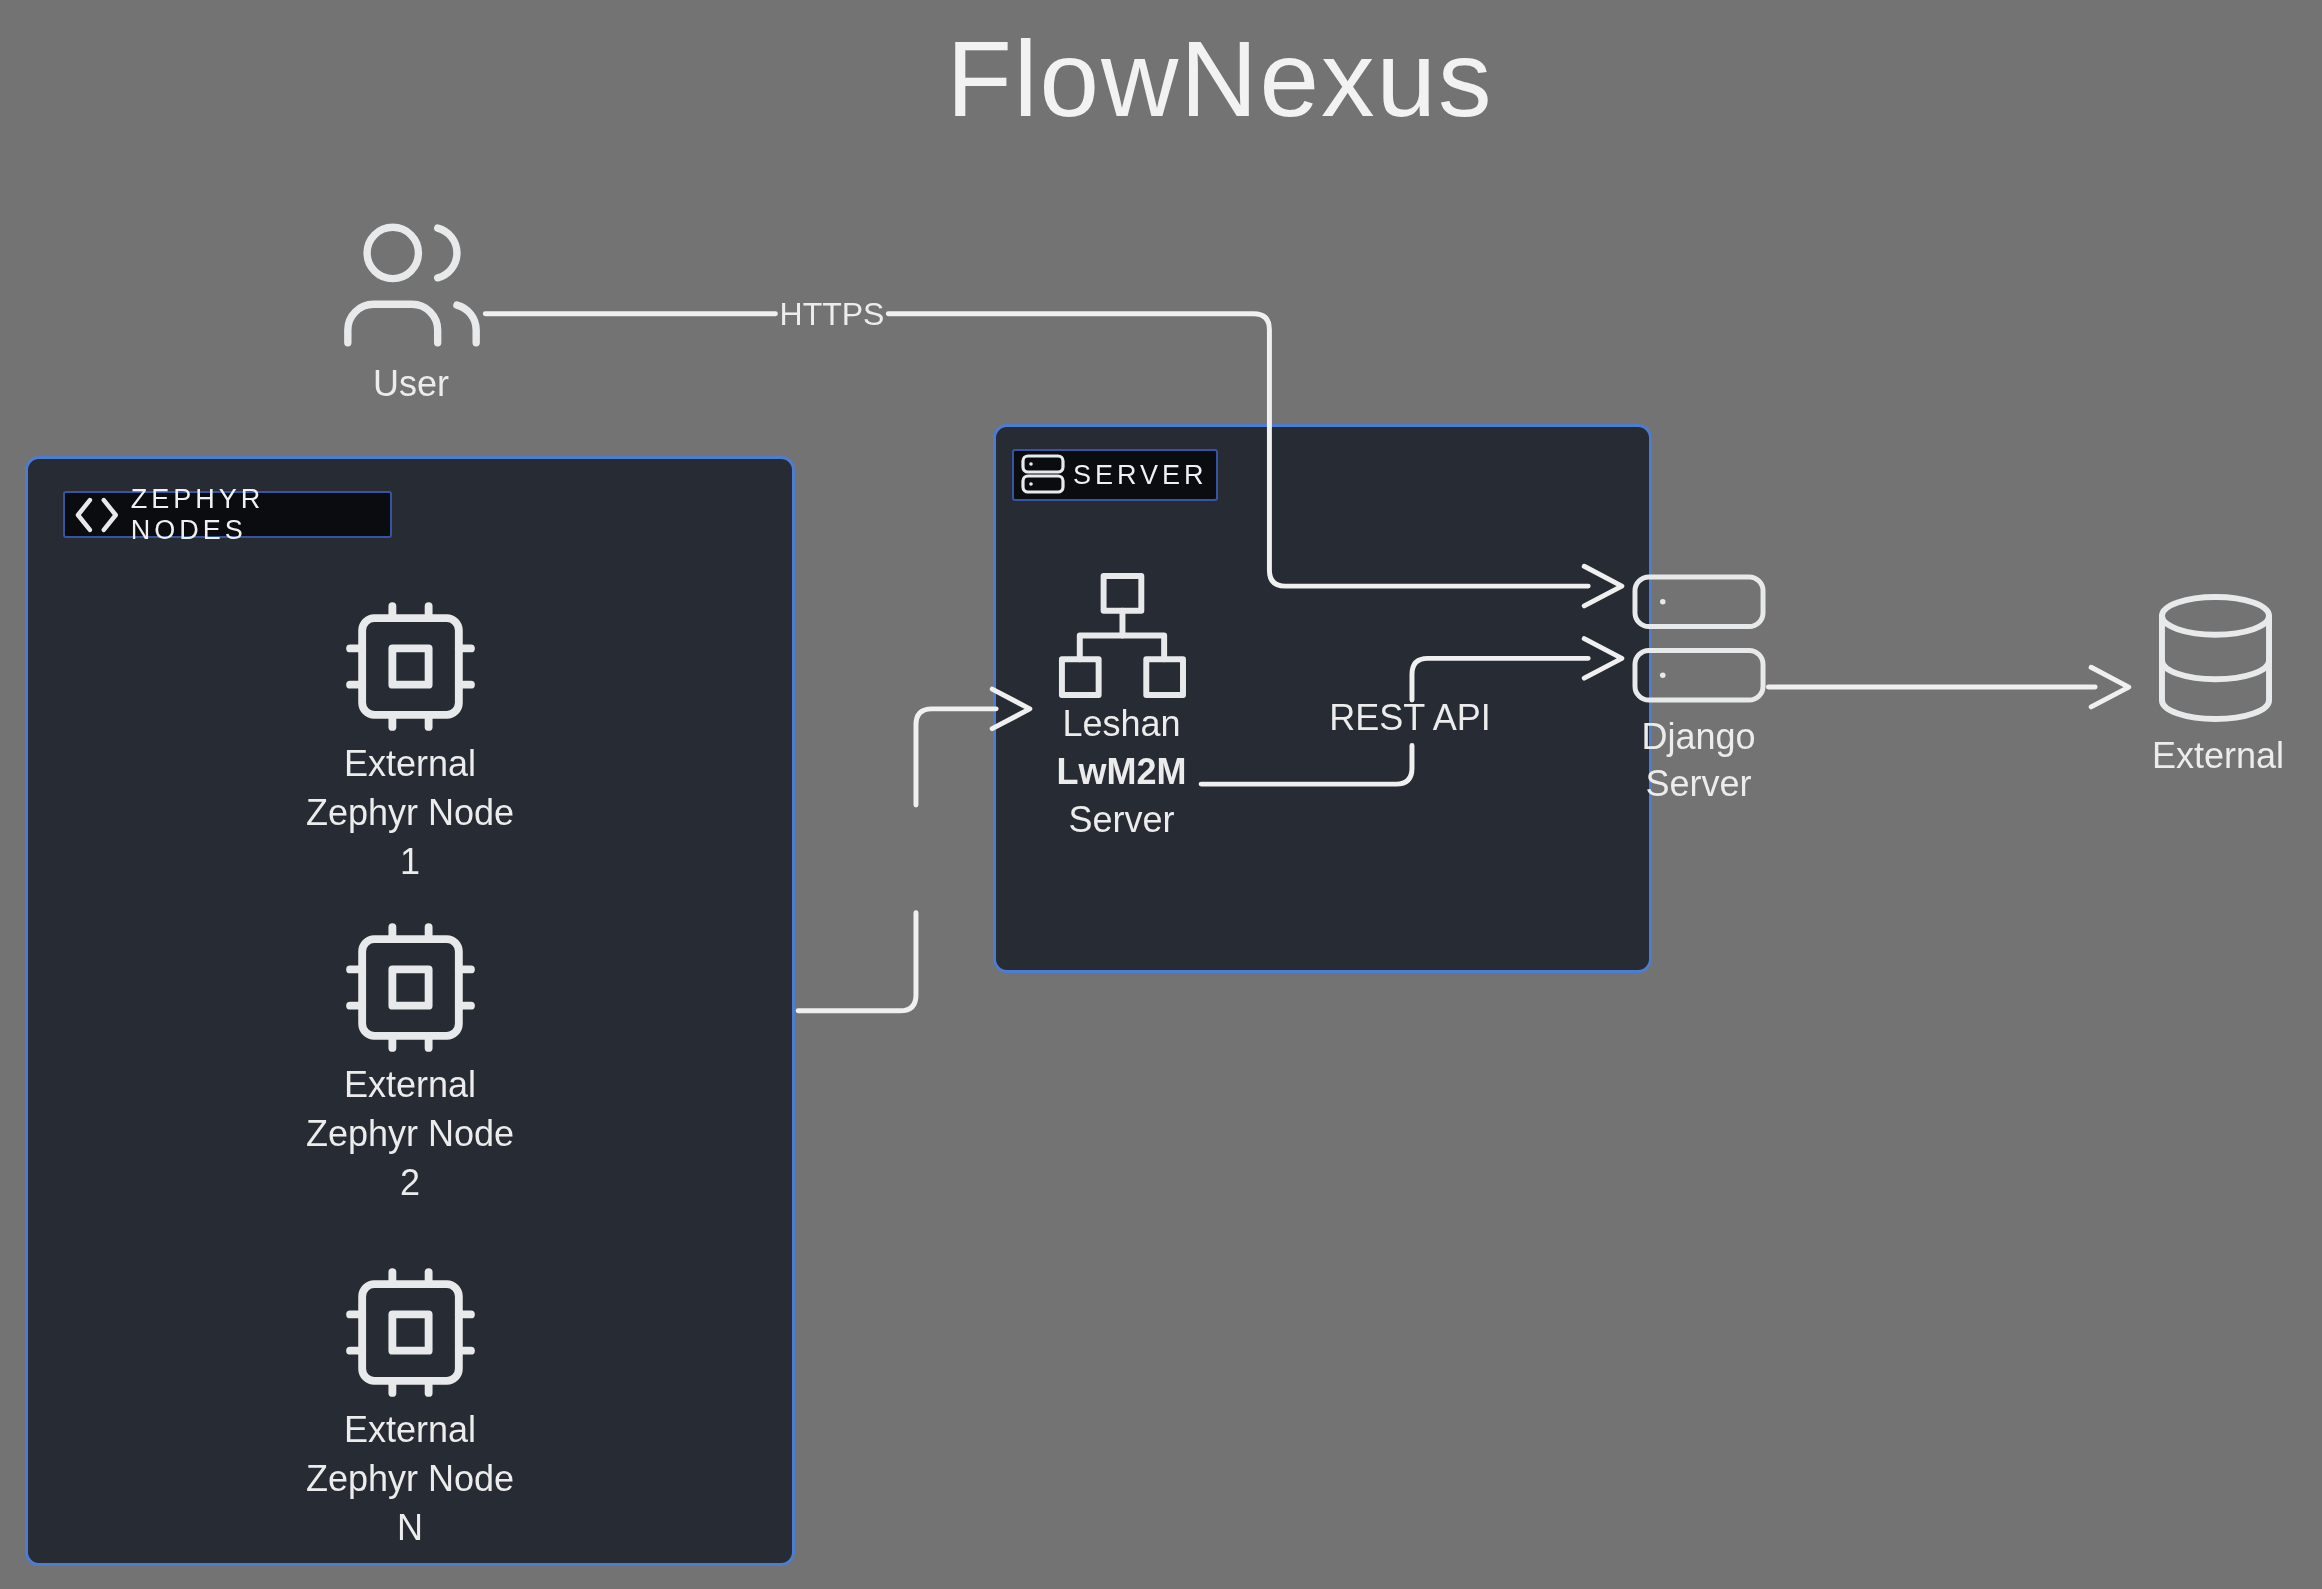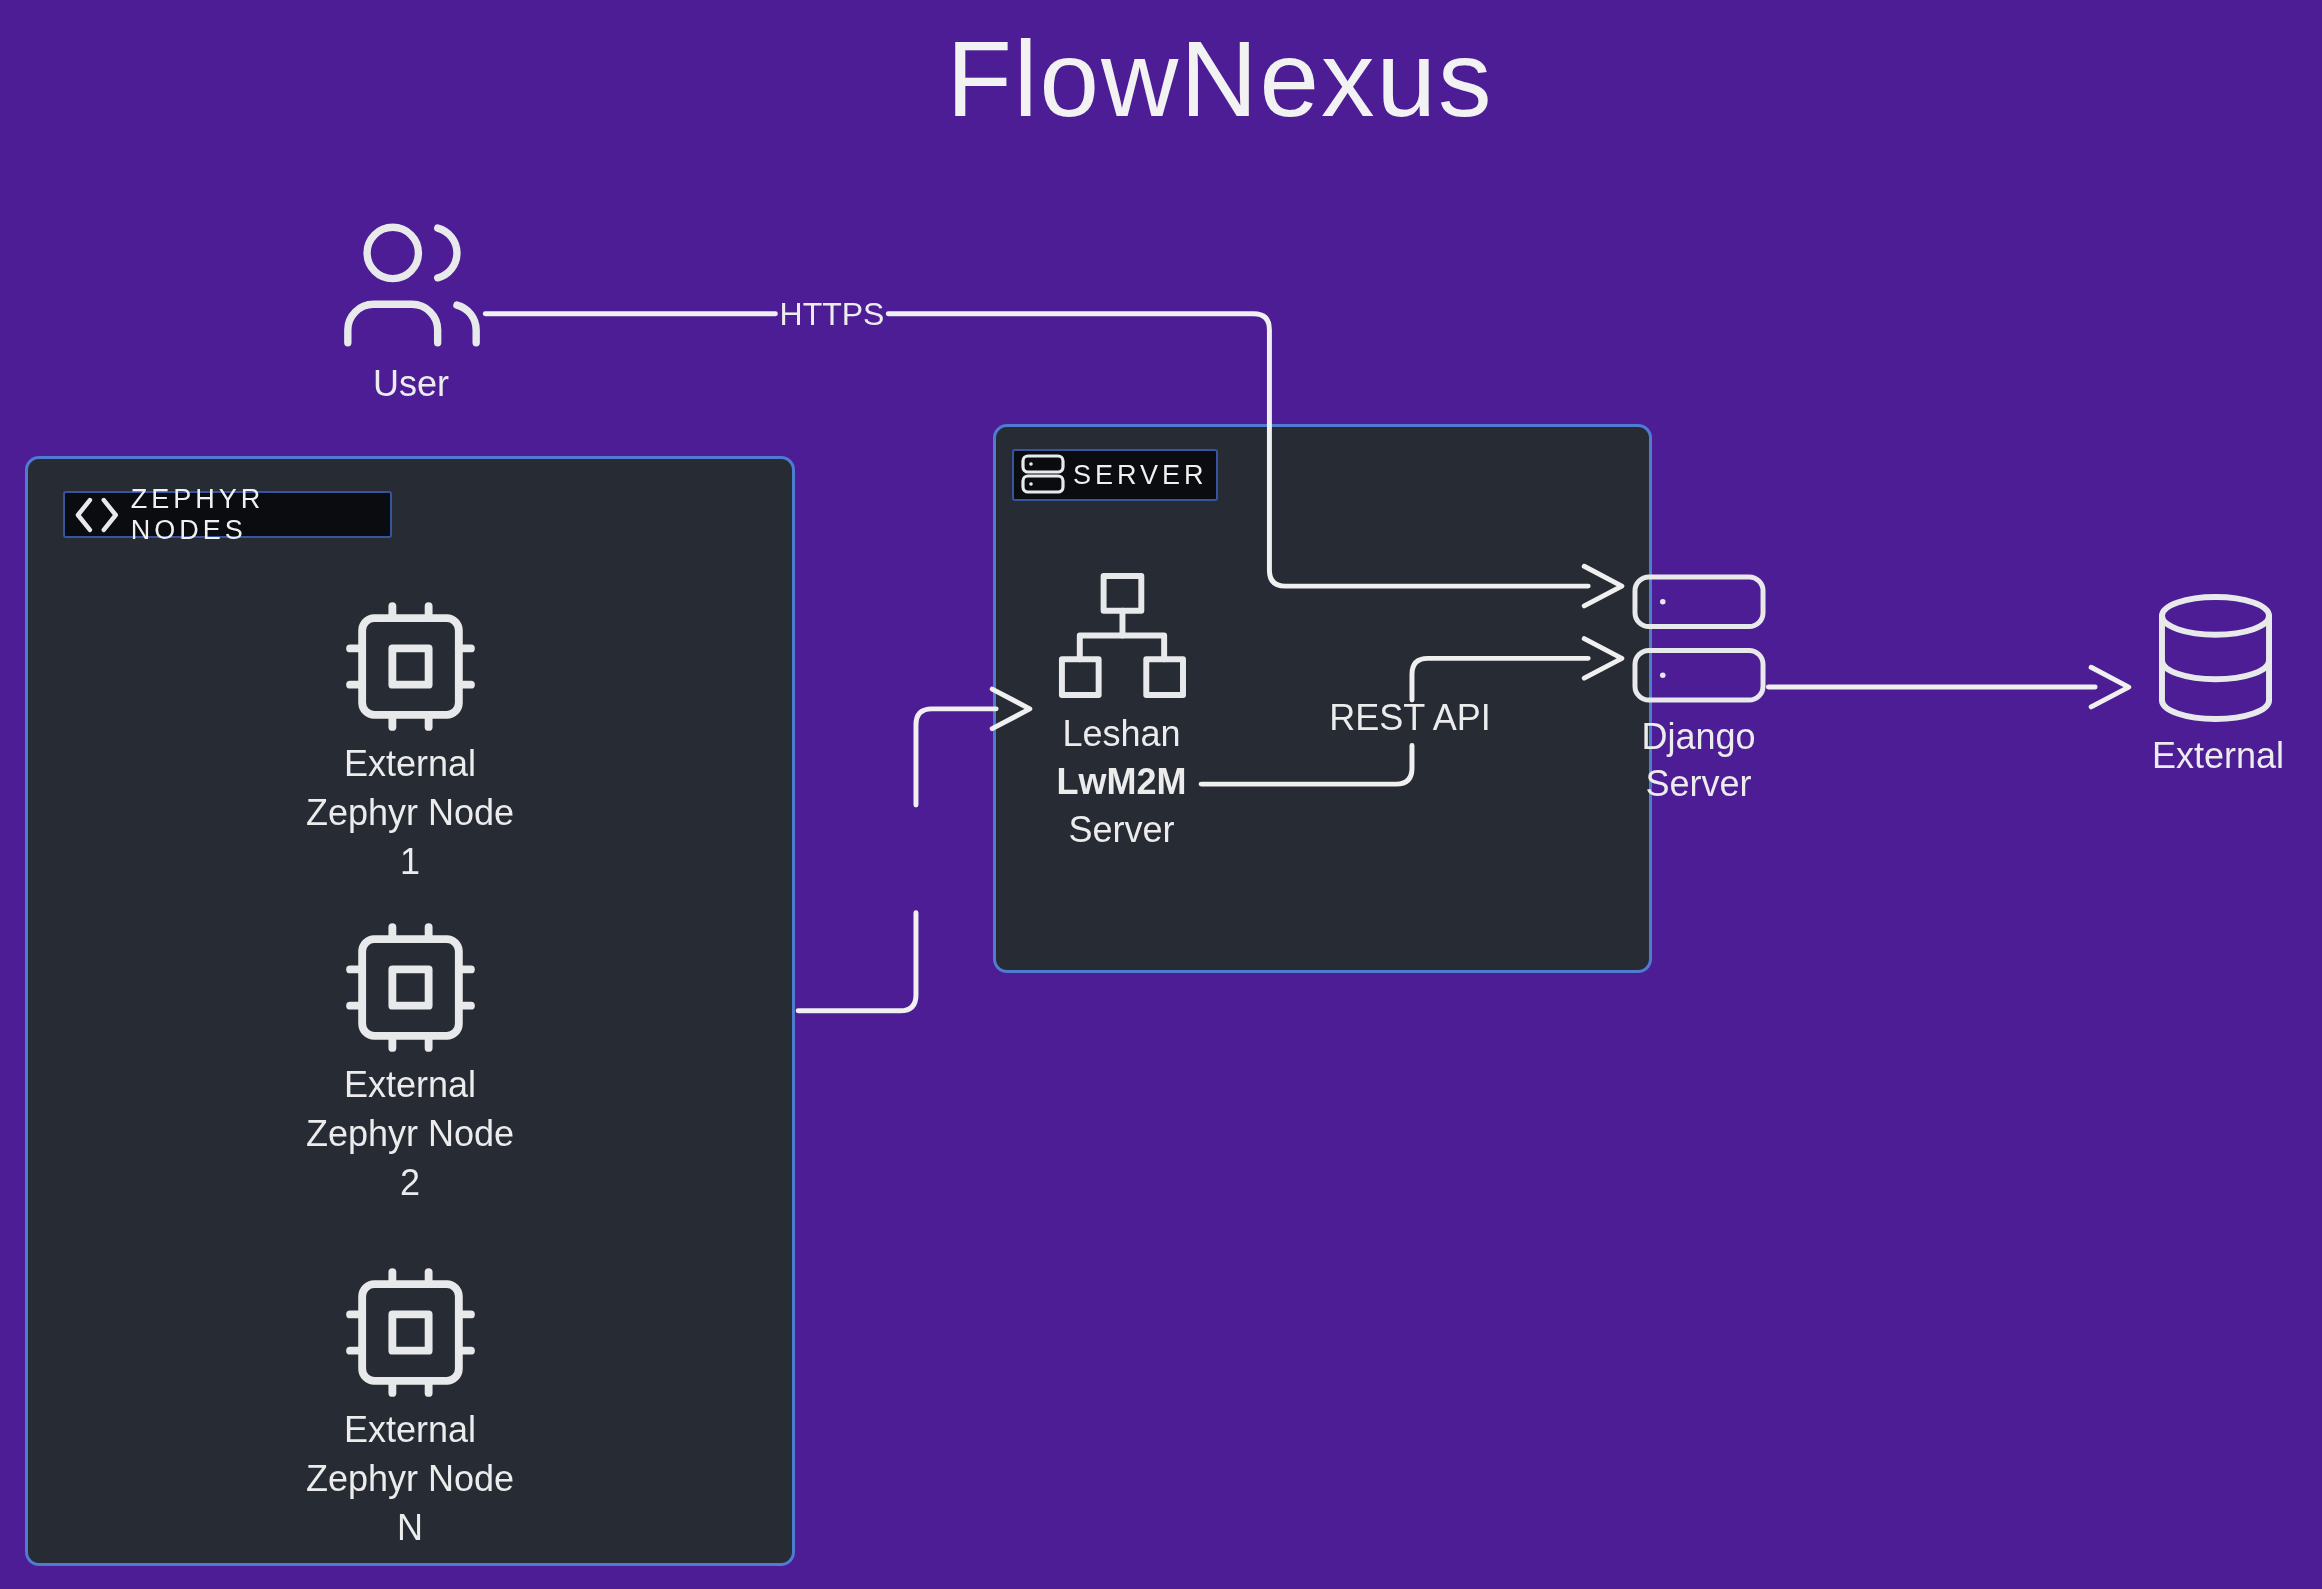--- a/index.html
+++ b/index.html
@@ -1,16 +1,16 @@
 <!DOCTYPE html>
 <html><head>
 <meta charset="utf-8">
 <style>
   html,body{margin:0;padding:0;background:#19191b;}
-  #canvas{position:relative;width:2323px;height:1590px;background:#4c1d95;overflow:hidden;
+  #canvas{position:relative;width:2323px;height:1590px;background:#737373;overflow:hidden;
           font-family:"Liberation Sans","DejaVu Sans",sans-serif;color:#ececed;}
   .abs{position:absolute;}
   .label{position:absolute;color:#ececed;white-space:nowrap;transform:translateX(-50%);text-align:center;}
   .lbl36{font-size:36px;line-height:48px;}
   .lbl34{font-size:36px;line-height:47px;}
   .box{position:absolute;background:#262b34;border:3px solid #4e7cd1;border-radius:14px;box-sizing:border-box;}
   .badge{position:absolute;background:#0a0c10;border:2px solid #36549f;border-radius:3px;box-sizing:border-box;
          display:flex;align-items:center;}
   .badge-text{font-size:27px;letter-spacing:4px;color:#f0f0f0;font-weight:500;}
   .node-group{position:absolute;left:0;width:100%;display:flex;flex-direction:column;align-items:center;}
@@ -127,21 +127,21 @@
 
     <svg class="abs" style="left:52px;top:143px;" width="139" height="131" viewBox="0 0 140 132">
       <g class="icon-stroke" stroke-width="6">
         <rect x="56" y="6" width="38" height="35"></rect>
         <rect x="14" y="90" width="37" height="36"></rect>
         <rect x="99" y="90" width="37" height="36"></rect>
         <path d="M75 41 V66"></path>
         <path d="M32 90 V66 H117 V90"></path>
       </g>
     </svg>
-    <div class="abs" style="left:-3px;top:283px;width:257px;">
+    <div class="abs" style="left:-3px;top:273px;width:257px;">
       <div class="node-label" style="line-height:48px;">Leshan</div>
       <div class="node-label" style="line-height:48px;font-weight:bold;">LwM2M</div>
       <div class="node-label" style="line-height:48px;">Server</div>
     </div>
 
     <svg class="abs" style="left:634px;top:145px;" width="139" height="133" viewBox="0 0 140 134">
       <g class="icon-stroke" stroke-width="5">
         <rect x="5" y="5" width="129" height="50" rx="14"></rect>
         <rect x="5" y="79" width="129" height="50" rx="14"></rect>
       </g>

